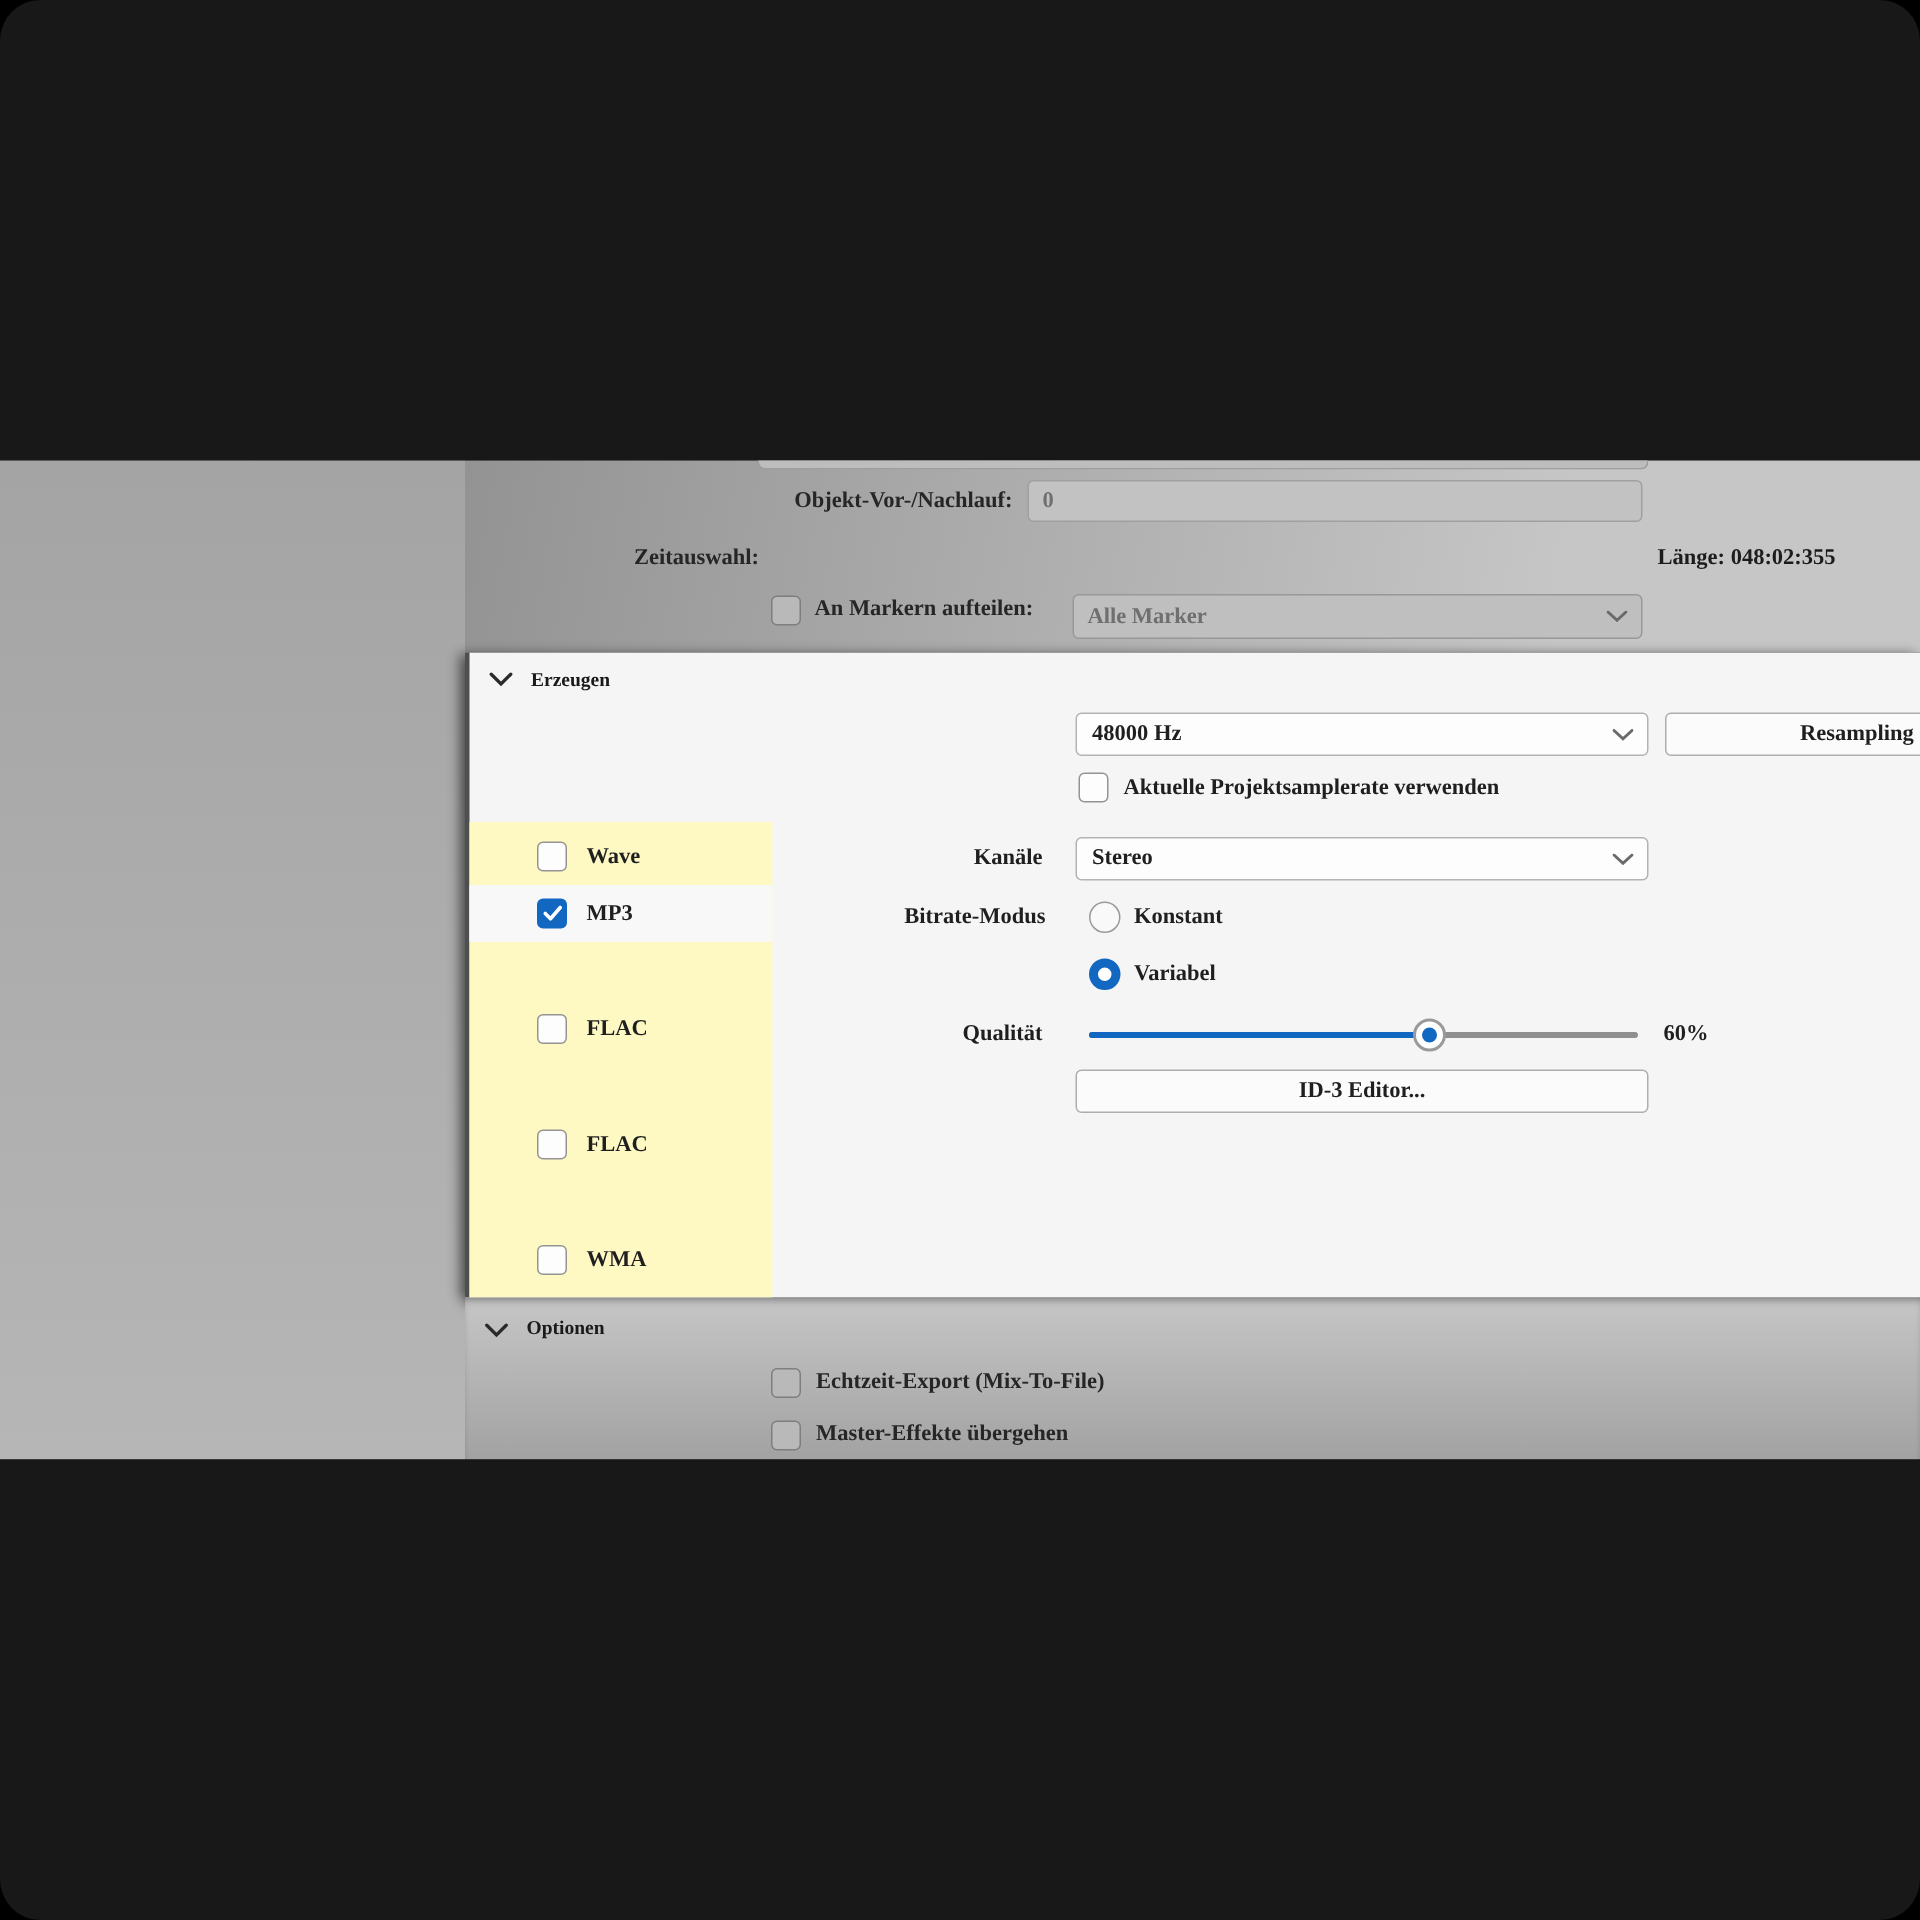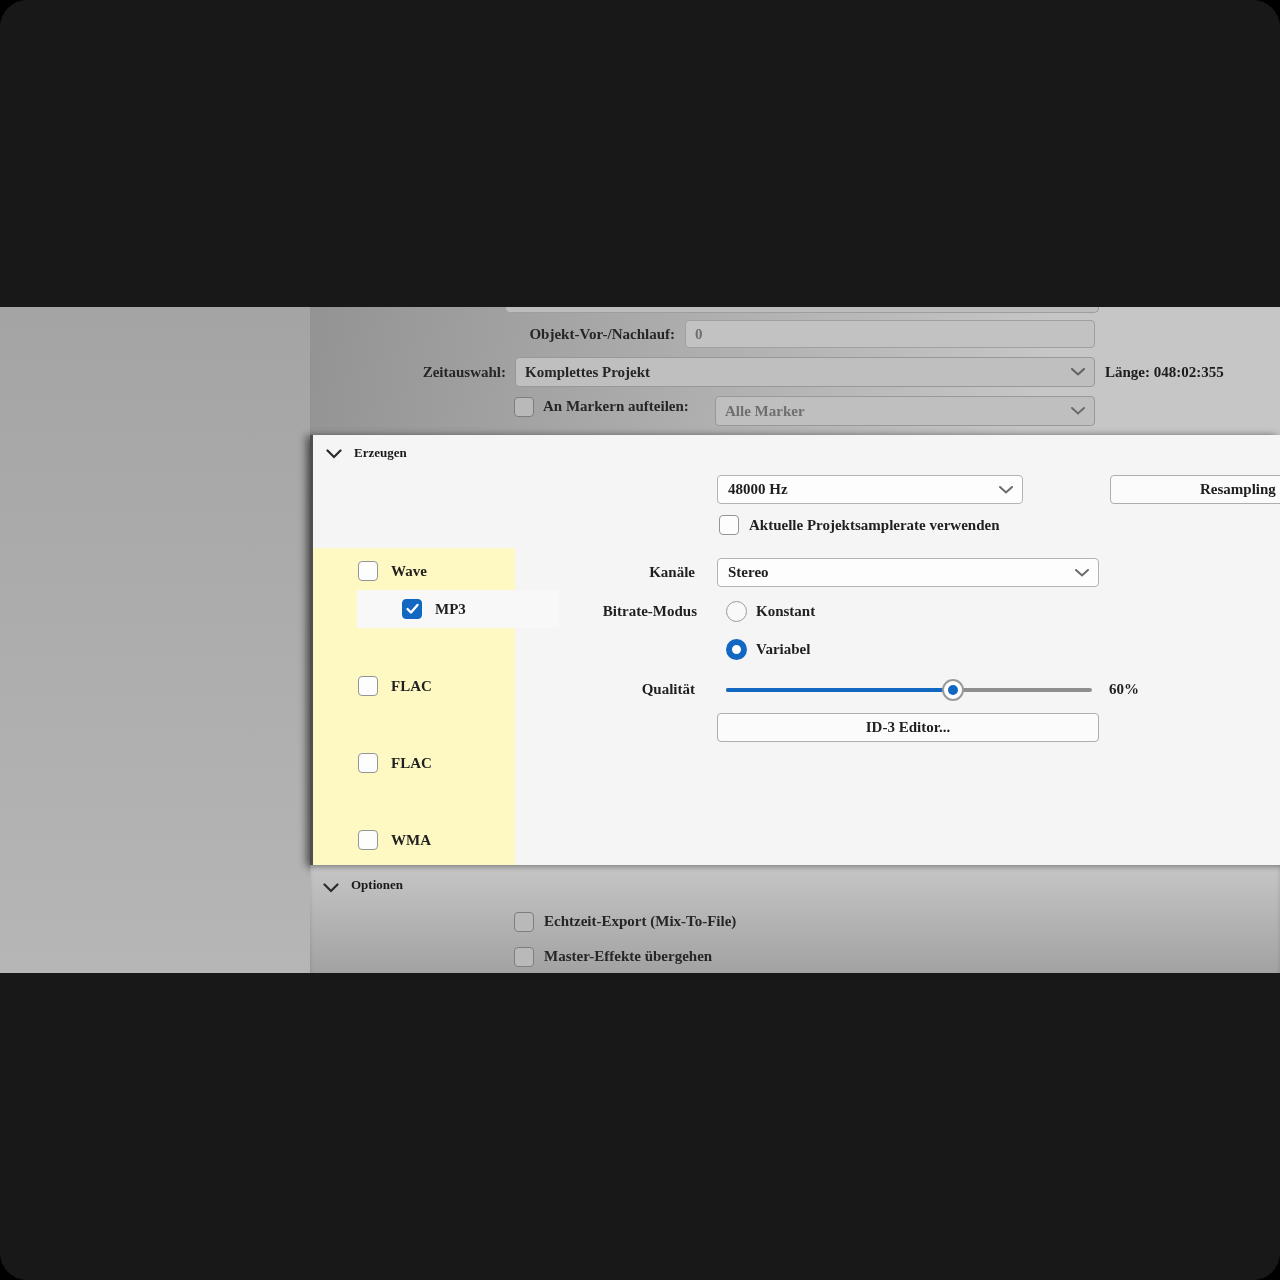--- a/index.html
+++ b/index.html
@@ -79,63 +79,57 @@
   <div class="band band-top"></div>
   <div class="left-pane"></div>
 
   <div class="dim-top">
     <div class="abs partial-field" style="left:195px; top:0; width:594px; height:6px;"></div>
 
     <div class="abs lbl dimtxt r" style="left:95px; top:14px; width:270px; line-height:26px;">Objekt-Vor-/Nachlauf:</div>
     <div class="abs dim-field disabled-txt" style="left:375px; top:13px; width:410px; height:28px;">0</div>
 
     <div class="abs lbl dimtxt r" style="left:0; top:52px; width:196px; line-height:26px;">Zeitauswahl:</div>
-    <div class="abs dim-select dimtxt" style="left:205px; top:50px; width:580px; height:30px;">
-      <span>Komplettes Projekt</span>
-      <svg class="chev" width="14" height="8" viewBox="0 0 14 8">
-          <path d="M1 1 L7 6.5 L13 1" stroke="#5f5f5f" stroke-width="2" fill="none" stroke-linecap="round"></path>
-        </svg>
-    </div>
     <div class="abs lbl" style="left:795px; top:50px; line-height:30px; color:#1c1c1c;">Länge: 048:02:355</div>
 
     <div class="abs dim-check" style="left:204px; top:90px;"></div>
     <div class="abs lbl dimtxt" style="left:233px; top:89px; line-height:21px;">An Markern aufteilen:</div>
     <div class="abs dim-select disabled-txt" style="left:405px; top:89px; width:380px; height:30px;">
       <span>Alle Marker</span>
       <svg class="chev" width="14" height="8" viewBox="0 0 14 8">
           <path d="M1 1 L7 6.5 L13 1" stroke="#6a6a6a" stroke-width="2" fill="none" stroke-linecap="round"></path>
         </svg>
     </div>
   </div>
 
   <div class="panel">
     <div class="abs" style="left:13px; top:11px;">
       <svg width="16" height="10" viewBox="0 0 16 10">
           <path d="M1.5 1.5 L8 8 L14.5 1.5" stroke="#2b2b2b" stroke-width="2.2" fill="none" stroke-linecap="round"></path>
         </svg>
     </div>
     <div class="abs section-head" style="left:41px; top:0; line-height:35px;">Erzeugen</div>
 
-    <div class="abs select" style="left:404px; top:40px; width:306px; height:29px;">
+    <div class="abs select" style="left:404px; top:40px; width:382px; height:29px;">
       <span>48000 Hz</span>
       <svg class="chev" width="14" height="8" viewBox="0 0 14 8">
           <path d="M1 1 L7 6.5 L13 1" stroke="#6a6a6a" stroke-width="2" fill="none" stroke-linecap="round"></path>
         </svg>
     </div>
     <div class="abs btn" style="left:797px; top:40px; width:285px; height:29px; padding-left:28px;">Resampling Qualität</div>
 
     <div class="abs check" style="left:406px; top:80px;"></div>
     <div class="abs lbl" style="left:436px; top:80px; line-height:21px;">Aktuelle Projektsamplerate verwenden</div>
 
     <div class="abs format-list" style="left:0; top:113px; width:202px; height:317px;">
       <div class="format-row" style="top:4px;">
         <div class="check"></div>
         <div class="flabel">Wave</div>
       </div>
-      <div class="format-row selected" style="top:42px;margin-left:44px;">
+      <div class="format-row selected" style="top:42px;">
         <div class="check checked">
           <svg width="17" height="17" viewBox="0 0 17 17" style="display:block;margin:0 auto;">
               <path d="M3.5 9 L7 12.5 L13.5 5" stroke="#fff" stroke-width="2.4" fill="none" stroke-linecap="round" stroke-linejoin="round"></path>
             </svg>
         </div>
         <div class="flabel">MP3</div>
       </div>
       <div class="format-row" style="top:119px;">
         <div class="check"></div>
         <div class="flabel">FLAC</div>

